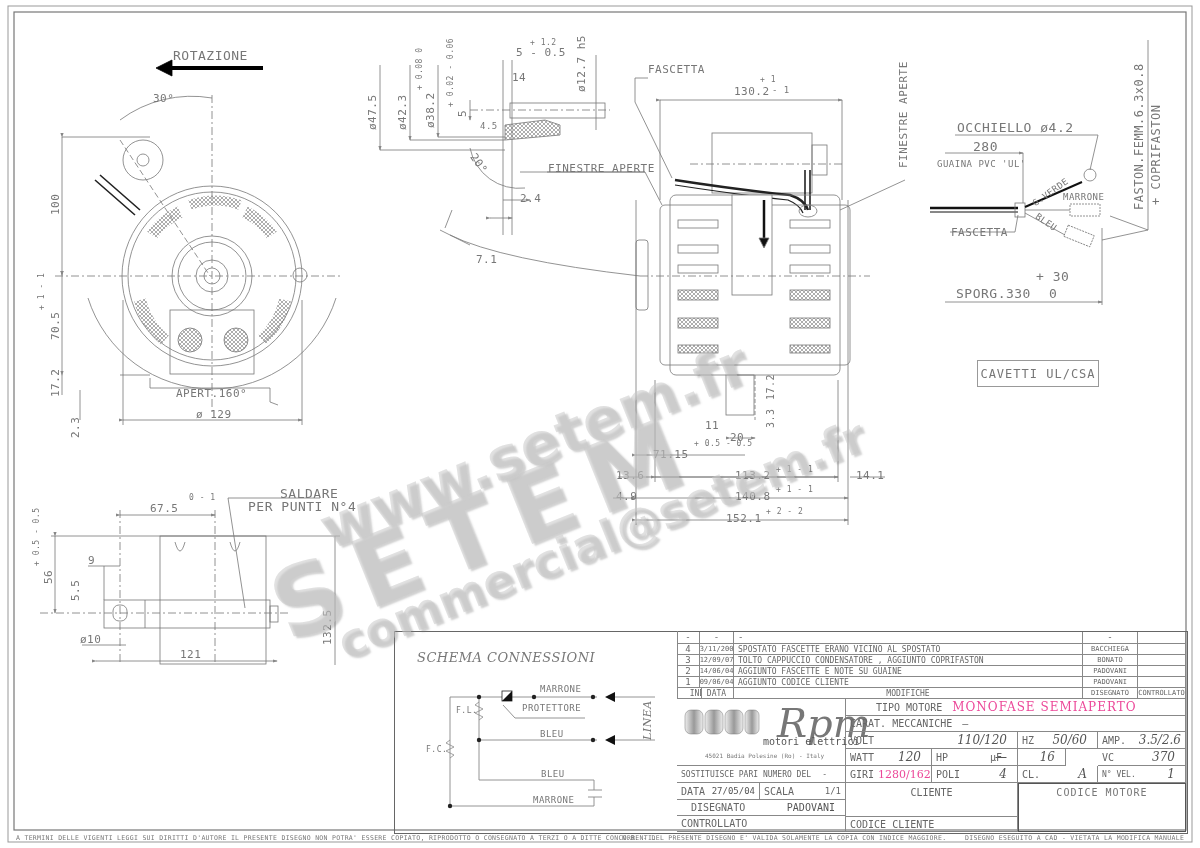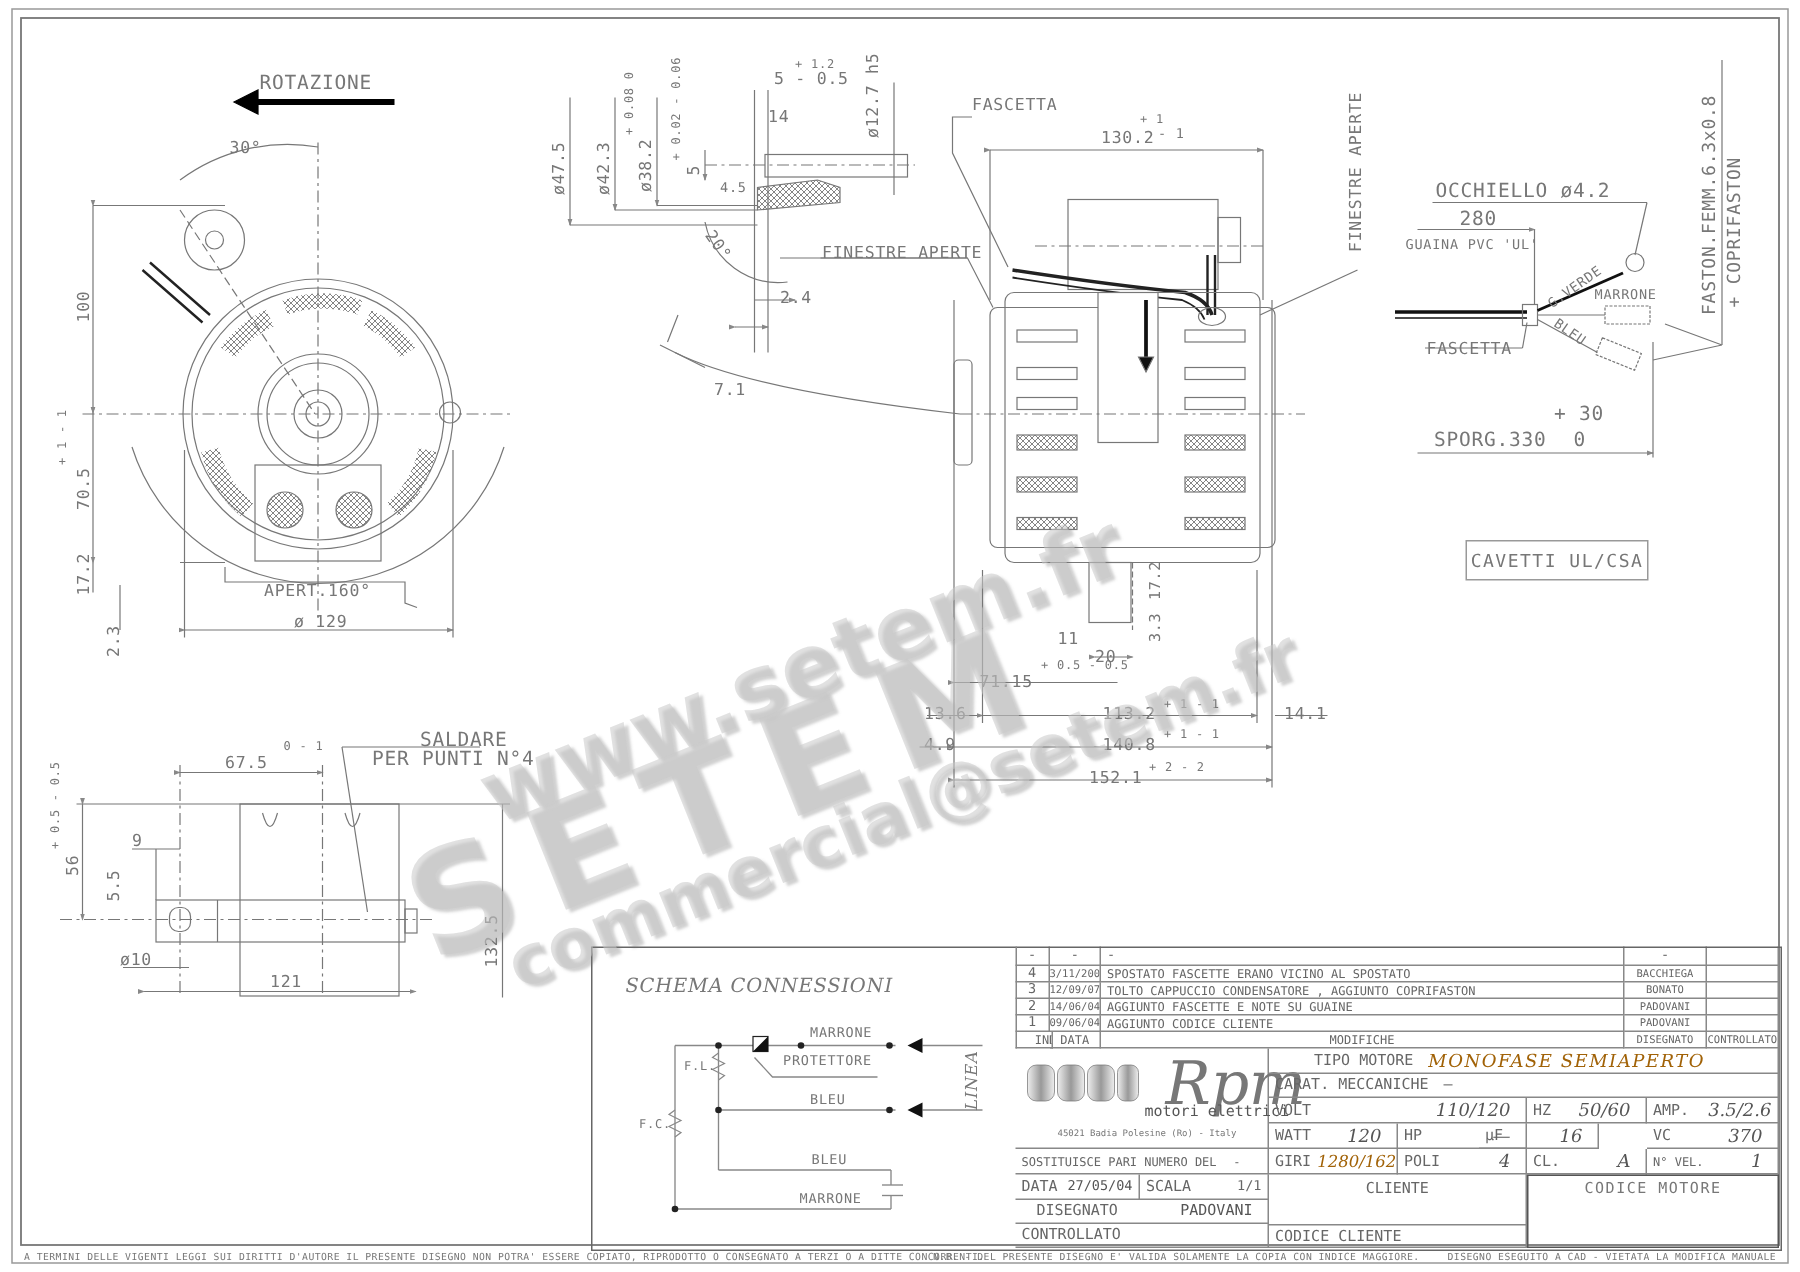--- a/index.html
+++ b/index.html
@@ -8,21 +8,21 @@
   svg{position:absolute;left:0;top:0;}
   .t{position:absolute;white-space:nowrap;font-size:11px;color:#777;letter-spacing:0.5px;line-height:1;}
   .t.big{font-size:13px;}
   .t.vert{transform-origin:left top;transform:rotate(-90deg);}
   .t.ital{font-family:"DejaVu Serif","Liberation Serif",serif;font-style:italic;}
   .box{position:absolute;border:1px solid #888;}
   .note-box{position:absolute;border:1px solid #999;font-size:12px;color:#777;display:flex;align-items:center;justify-content:center;letter-spacing:1px;}
   .cell{position:absolute;border-right:1px solid #888;border-bottom:1px solid #888;box-sizing:border-box;font-size:9px;color:#666;display:flex;align-items:center;padding:0 4px;overflow:hidden;white-space:nowrap;}
   .cell.c{justify-content:center;}
   .cell .v{font-family:"DejaVu Serif","Liberation Serif",serif;font-style:italic;font-size:12px;color:#555;margin-left:auto;margin-right:6px;}
-  .cell .vc{font-family:"DejaVu Serif","Liberation Serif",serif;font-style:italic;font-size:12px;color:#a16207;margin-left:10px;}
+  .cell .vc{font-family:"DejaVu Serif","Liberation Serif",serif;font-size:12px;color:#ec4899;margin-left:10px;}
   .code-big{font-family:"DejaVu Sans","Liberation Sans",sans-serif;font-size:26px;font-style:italic;color:#666;letter-spacing:2px;font-weight:300;}
   .wm{position:absolute;font-family:"DejaVu Sans","Liberation Sans",sans-serif;font-weight:bold;color:rgba(200,200,200,0.55);transform-origin:left top;white-space:nowrap;text-shadow:2px 3px 2px rgba(120,120,120,0.35);}
   .footer{position:absolute;left:16px;top:834px;font-size:6.5px;color:#777;letter-spacing:0.3px;white-space:nowrap;}
 </style>
 </head>
 <body>
 
 <div class="sheet">
 
 <svg width="1200" height="848">

